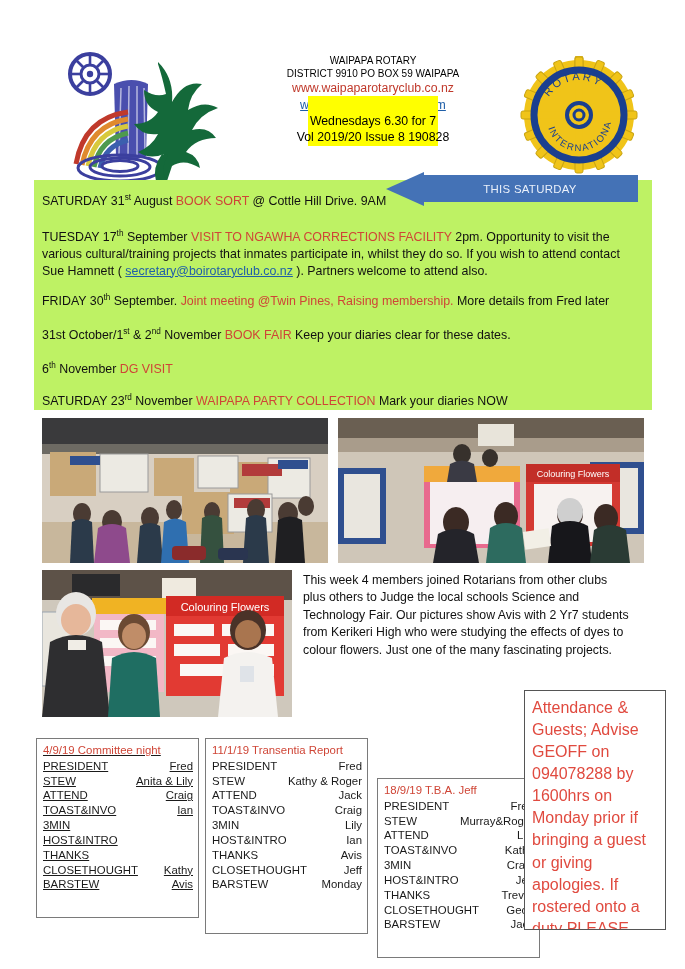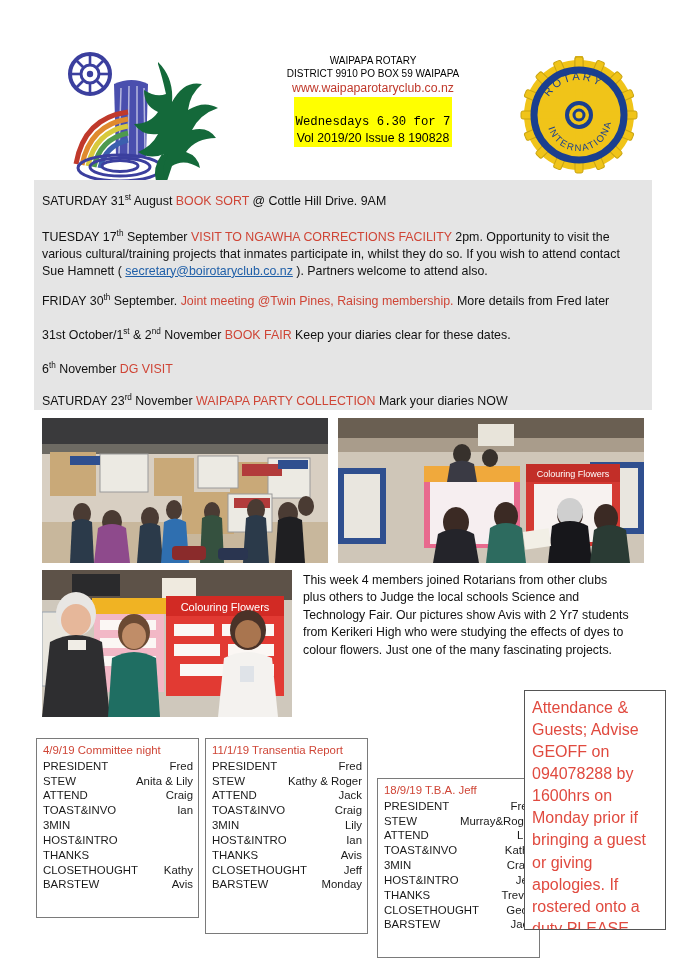--- a/index.html
+++ b/index.html
@@ -14,27 +14,27 @@
   .header{position:relative;height:140px;}
   .logo-left{position:absolute;left:42px;top:46px;width:180px;height:135px;}
   .logo-right{position:absolute;left:520px;top:56px;width:118px;height:118px;}
   .masthead{
     position:absolute;left:228px;top:54px;width:290px;
     text-align:center;line-height:1.32;font-size:12.3px;
   }
   .masthead .l1,.masthead .l2{color:#000;font-size:10px;}
   .masthead .l3{color:#c0392b;}
   .masthead .l4{color:#1f5fa8;text-decoration:underline;}
-  .masthead .l5{background:#ffff00;color:#000;padding:18px 2px;font-family:Liberation Mono, monospace;}
+  .masthead .l5{background:#ffff00;color:#000;padding:18px 2px;}
   .masthead .l6{color:#000;}
 
   
   .annpanel{
     position:absolute;left:34px;top:180px;width:618px;height:230px;
-    background:#e5e5e5;
+    background:#bef264;
   }
   .ann{
     position:absolute;left:8px;font-size:12.4px;line-height:1.35;
     color:#111;width:600px;
   }
   .a1{top:12px;}
   .a2{top:48px;}
   .a3{top:112px;}
   .a4{top:146px;}
   .a5{top:180px;}
@@ -67,21 +67,21 @@
     position:absolute;left:303px;top:572px;width:330px;
     font-size:12.3px;line-height:1.42;color:#111;
   }
 
   
   .roster{
     position:absolute;border:1px solid #7a7a7a;background:#fff;
     font-size:11.4px;line-height:1.30;padding:4px 5px 4px 6px;
     box-sizing:border-box;
   }
-  .r1{left:36px;top:738px;width:163px;height:180px;}
+  .r1{left:36px;top:738px;width:163px;height:180px;text-decoration:underline;}
   .r2{left:205px;top:738px;width:163px;height:196px;}
   .r3{left:377px;top:778px;width:163px;height:180px;}
   .roster .rtitle{color:#cf4536;margin-bottom:1px;}
   .rrow{display:flex;justify-content:space-between;white-space:nowrap;}
   .rrow .rname{padding-left:6px;}
 
   
   .notice{
     position:absolute;left:524px;top:690px;width:142px;height:240px;
     border:1px solid #555;background:#fff;box-sizing:border-box;
@@ -212,20 +212,24 @@
 
   <div class="annpanel">
     <div class="ann a1"><span>SATURDAY 31</span><sup>st</sup><span> August </span><span class="red">BOOK SORT</span><span> @ Cottle Hill Drive. 9AM</span></div>
     <div class="ann a2"><span>TUESDAY 17</span><sup>th</sup><span> September  </span><span class="red">VISIT TO NGAWHA CORRECTIONS FACILITY</span><span> 2pm.  Opportunity to visit the various cultural/training projects that inmates participate in, whilst they do so.  If you wish to attend contact Sue Hamnett ( </span><span class="lnk">secretary@boirotaryclub.co.nz</span><span> ).  Partners welcome to attend also.</span></div>
     <div class="ann a3"><span>FRIDAY 30</span><sup>th</sup><span> September. </span><span class="red">Joint meeting @Twin Pines, Raising membership.</span><span>  More details from Fred later</span></div>
     <div class="ann a4"><span>31st October/1</span><sup>st</sup><span> &amp; 2</span><sup>nd</sup><span> November </span><span class="red">BOOK FAIR</span><span> Keep your diaries clear for these dates.</span></div>
     <div class="ann a5"><span>6</span><sup>th</sup><span> November   </span><span class="red">DG VISIT</span></div>
     <div class="ann a6"><span>SATURDAY 23</span><sup>rd</sup><span> November   </span><span class="red">WAIPAPA PARTY COLLECTION</span><span> Mark your diaries NOW</span></div>
   </div>
 
+  <div class="arrow-wrap">
+    <div class="arrow-head"></div>
+    <div class="arrow-bar">THIS SATURDAY</div>
+  </div>
 
   <div class="photo ph1">
     <svg viewBox="0 0 286 145" preserveAspectRatio="none">
       <rect width="286" height="145" fill="#d8cfc2"></rect>
       <rect y="0" width="286" height="30" fill="#3a3a3c"></rect>
       <rect y="26" width="286" height="10" fill="#6d6a63"></rect>
       <rect y="104" width="286" height="41" fill="#c8b79c"></rect>
       <g fill="#c9a978">
         <rect x="8" y="34" width="46" height="44"></rect>
           <rect x="112" y="40" width="40" height="38"></rect>

